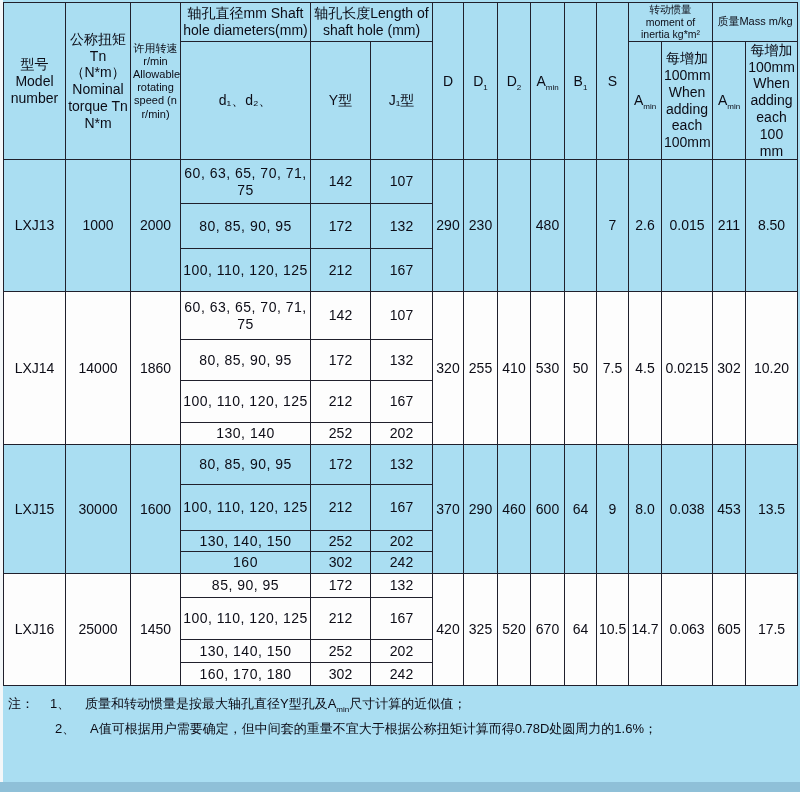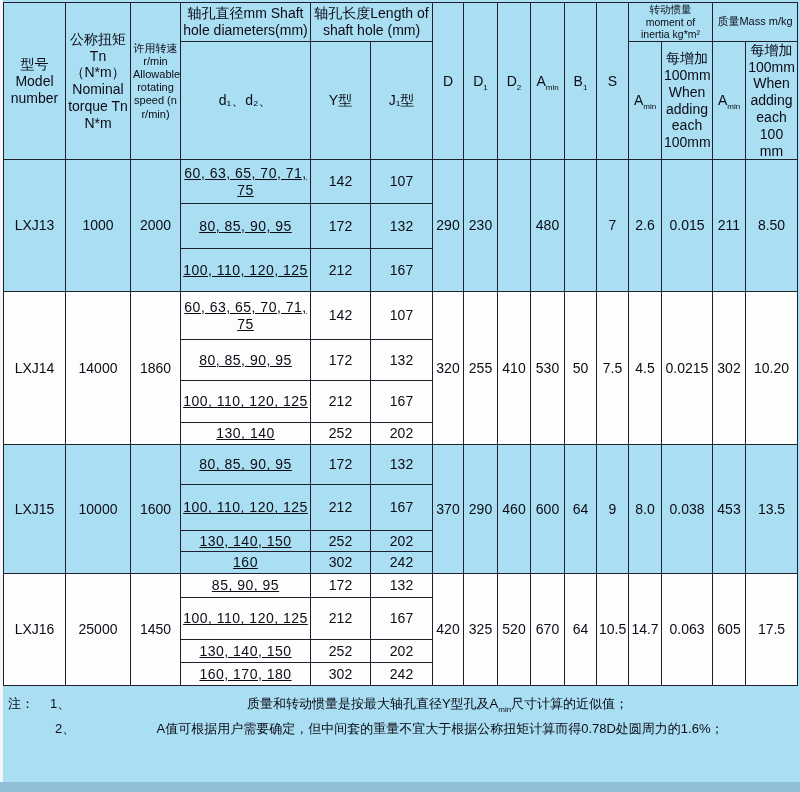--- a/index.html
+++ b/index.html
@@ -23,39 +23,39 @@
   tr.blue td,tr.blue th{background:#aadef2;}
   tr.white td{background:#fdfdfd;}
 
   .hz{font-size:11.5px;line-height:1.18;text-align:left;padding:1px 3px;margin-top:46px;}
   .hz div{margin:0;}
   .hc{font-size:11.5px;line-height:1.18;text-align:center;margin-left:40px;}
   .sym{font-size:14px;}
   sub{font-size:8px;line-height:0;}
   .subhdr{font-size:13px;}
   .small3{font-size:8.5px;line-height:1.15;padding:0;}
-  .dcell{text-align:left;padding:2px 7px;letter-spacing:0.5px;line-height:1.5;text-decoration:underline;}
+  .dcell{text-align:left;padding:2px 7px;letter-spacing:0.5px;line-height:1.5;}
 
   
   .rh26{height:26px}.rh33{height:33px}
   .rh44{height:44px}.rh45{height:45px}.rh43{height:43px}
   .rh48{height:48px}.rh41{height:41px}.rh42{height:42px}.rh22{height:22px}
   .rh40{height:40px}.rh46{height:46px}.rh21{height:21px}
   .rh24{height:24px}.rh23{height:23px}
 
   .notes{padding:8px 10px 0 8px;}
   .note-line{display:flex;align-items:flex-start;margin-bottom:4px;}
   .note-line.zh{font-size:13px;line-height:1.55;}
   .note-line.en{font-size:13.5px;line-height:1.75;}
   .nm{flex-shrink:0;}
   .lbl{width:42px;}
   .num{width:35px;}
   .lbl-en{width:84px;}
   .ind{margin-left:47px;}
-  .nt{flex:1;text-align:center;}
+  .nt{flex:1;}
 </style>
 </head>
 <body>
 
 <div class="left-strip"></div>
 
 <table class="spec">
   <colgroup>
     <col style="width:62px">
       <col style="width:65px">
@@ -179,21 +179,21 @@
     <td>167</td>
   </tr>
   <tr class="white rh22">
     <td class="dcell">130, 140</td>
     <td>252</td>
     <td>202</td>
   </tr>
 
   <tr class="blue rh40">
     <td rowspan="4">LXJ15</td>
-    <td rowspan="4">10000</td>
+    <td rowspan="4">30000</td>
     <td rowspan="4">1600</td>
     <td class="dcell">80, 85, 90, 95</td>
     <td>172</td>
     <td>132</td>
     <td rowspan="4">370</td>
     <td rowspan="4">290</td>
     <td rowspan="4">460</td>
     <td rowspan="4">600</td>
     <td rowspan="4">64</td>
     <td rowspan="4">9</td>

